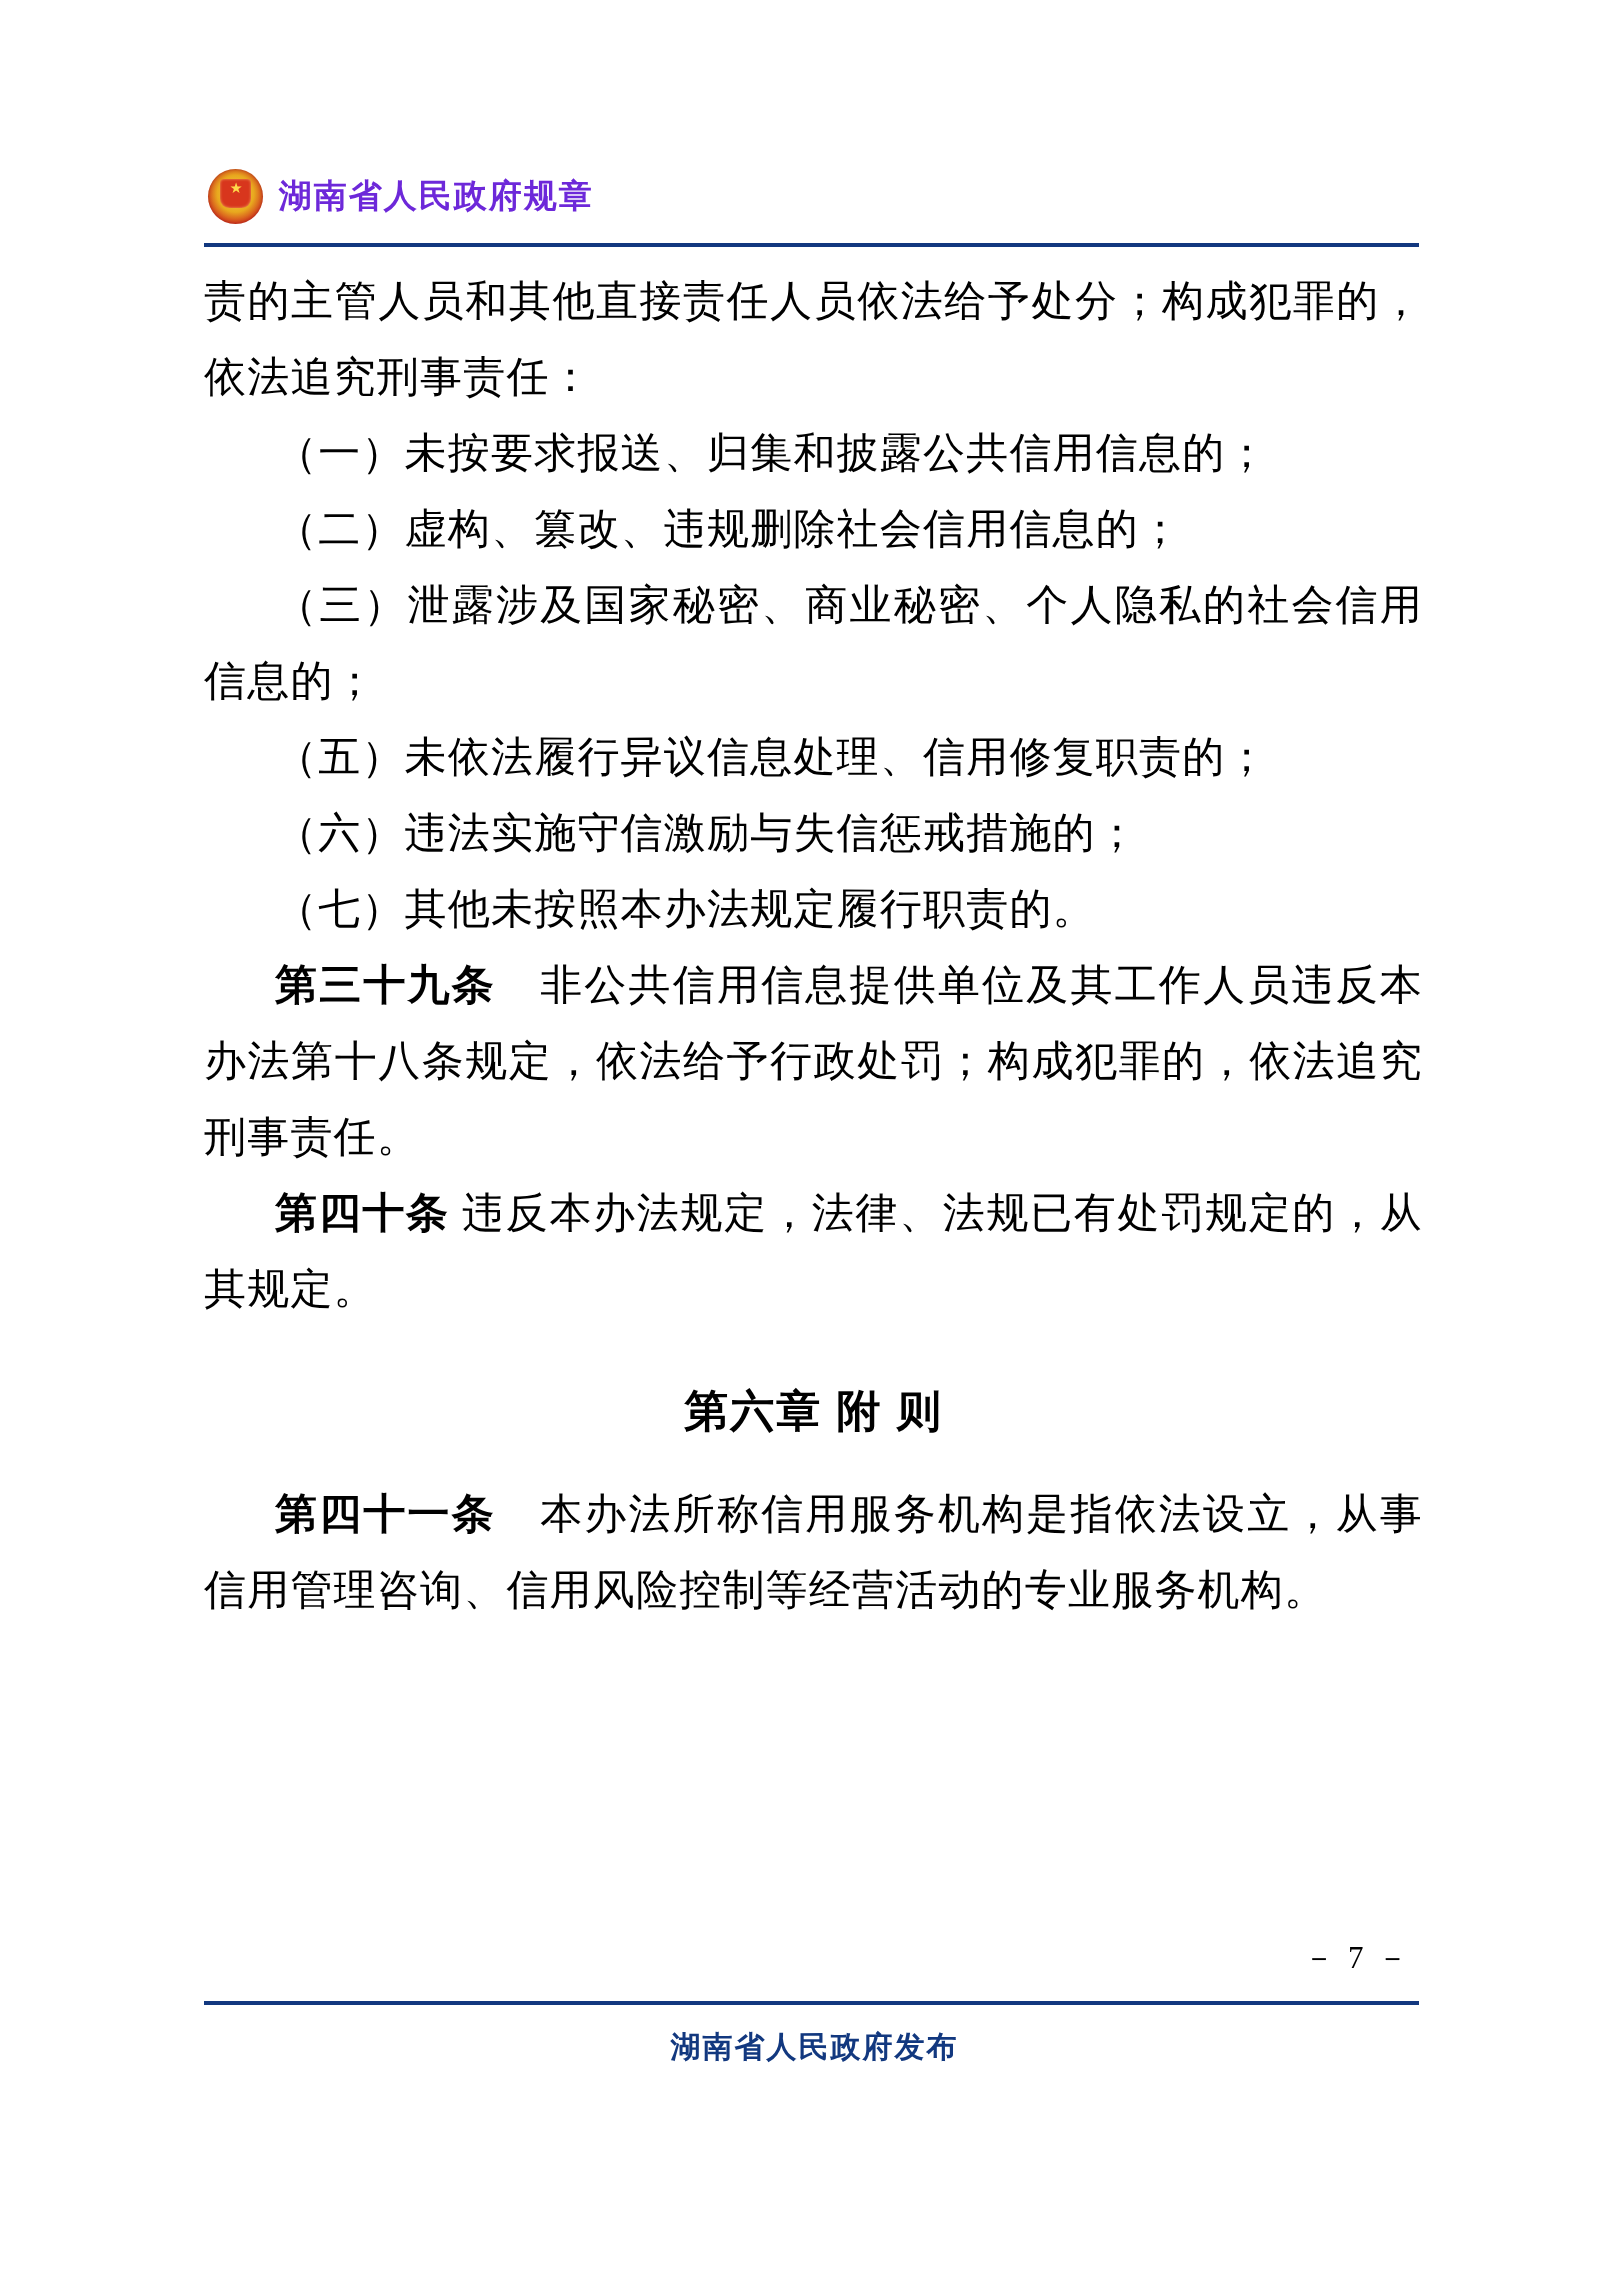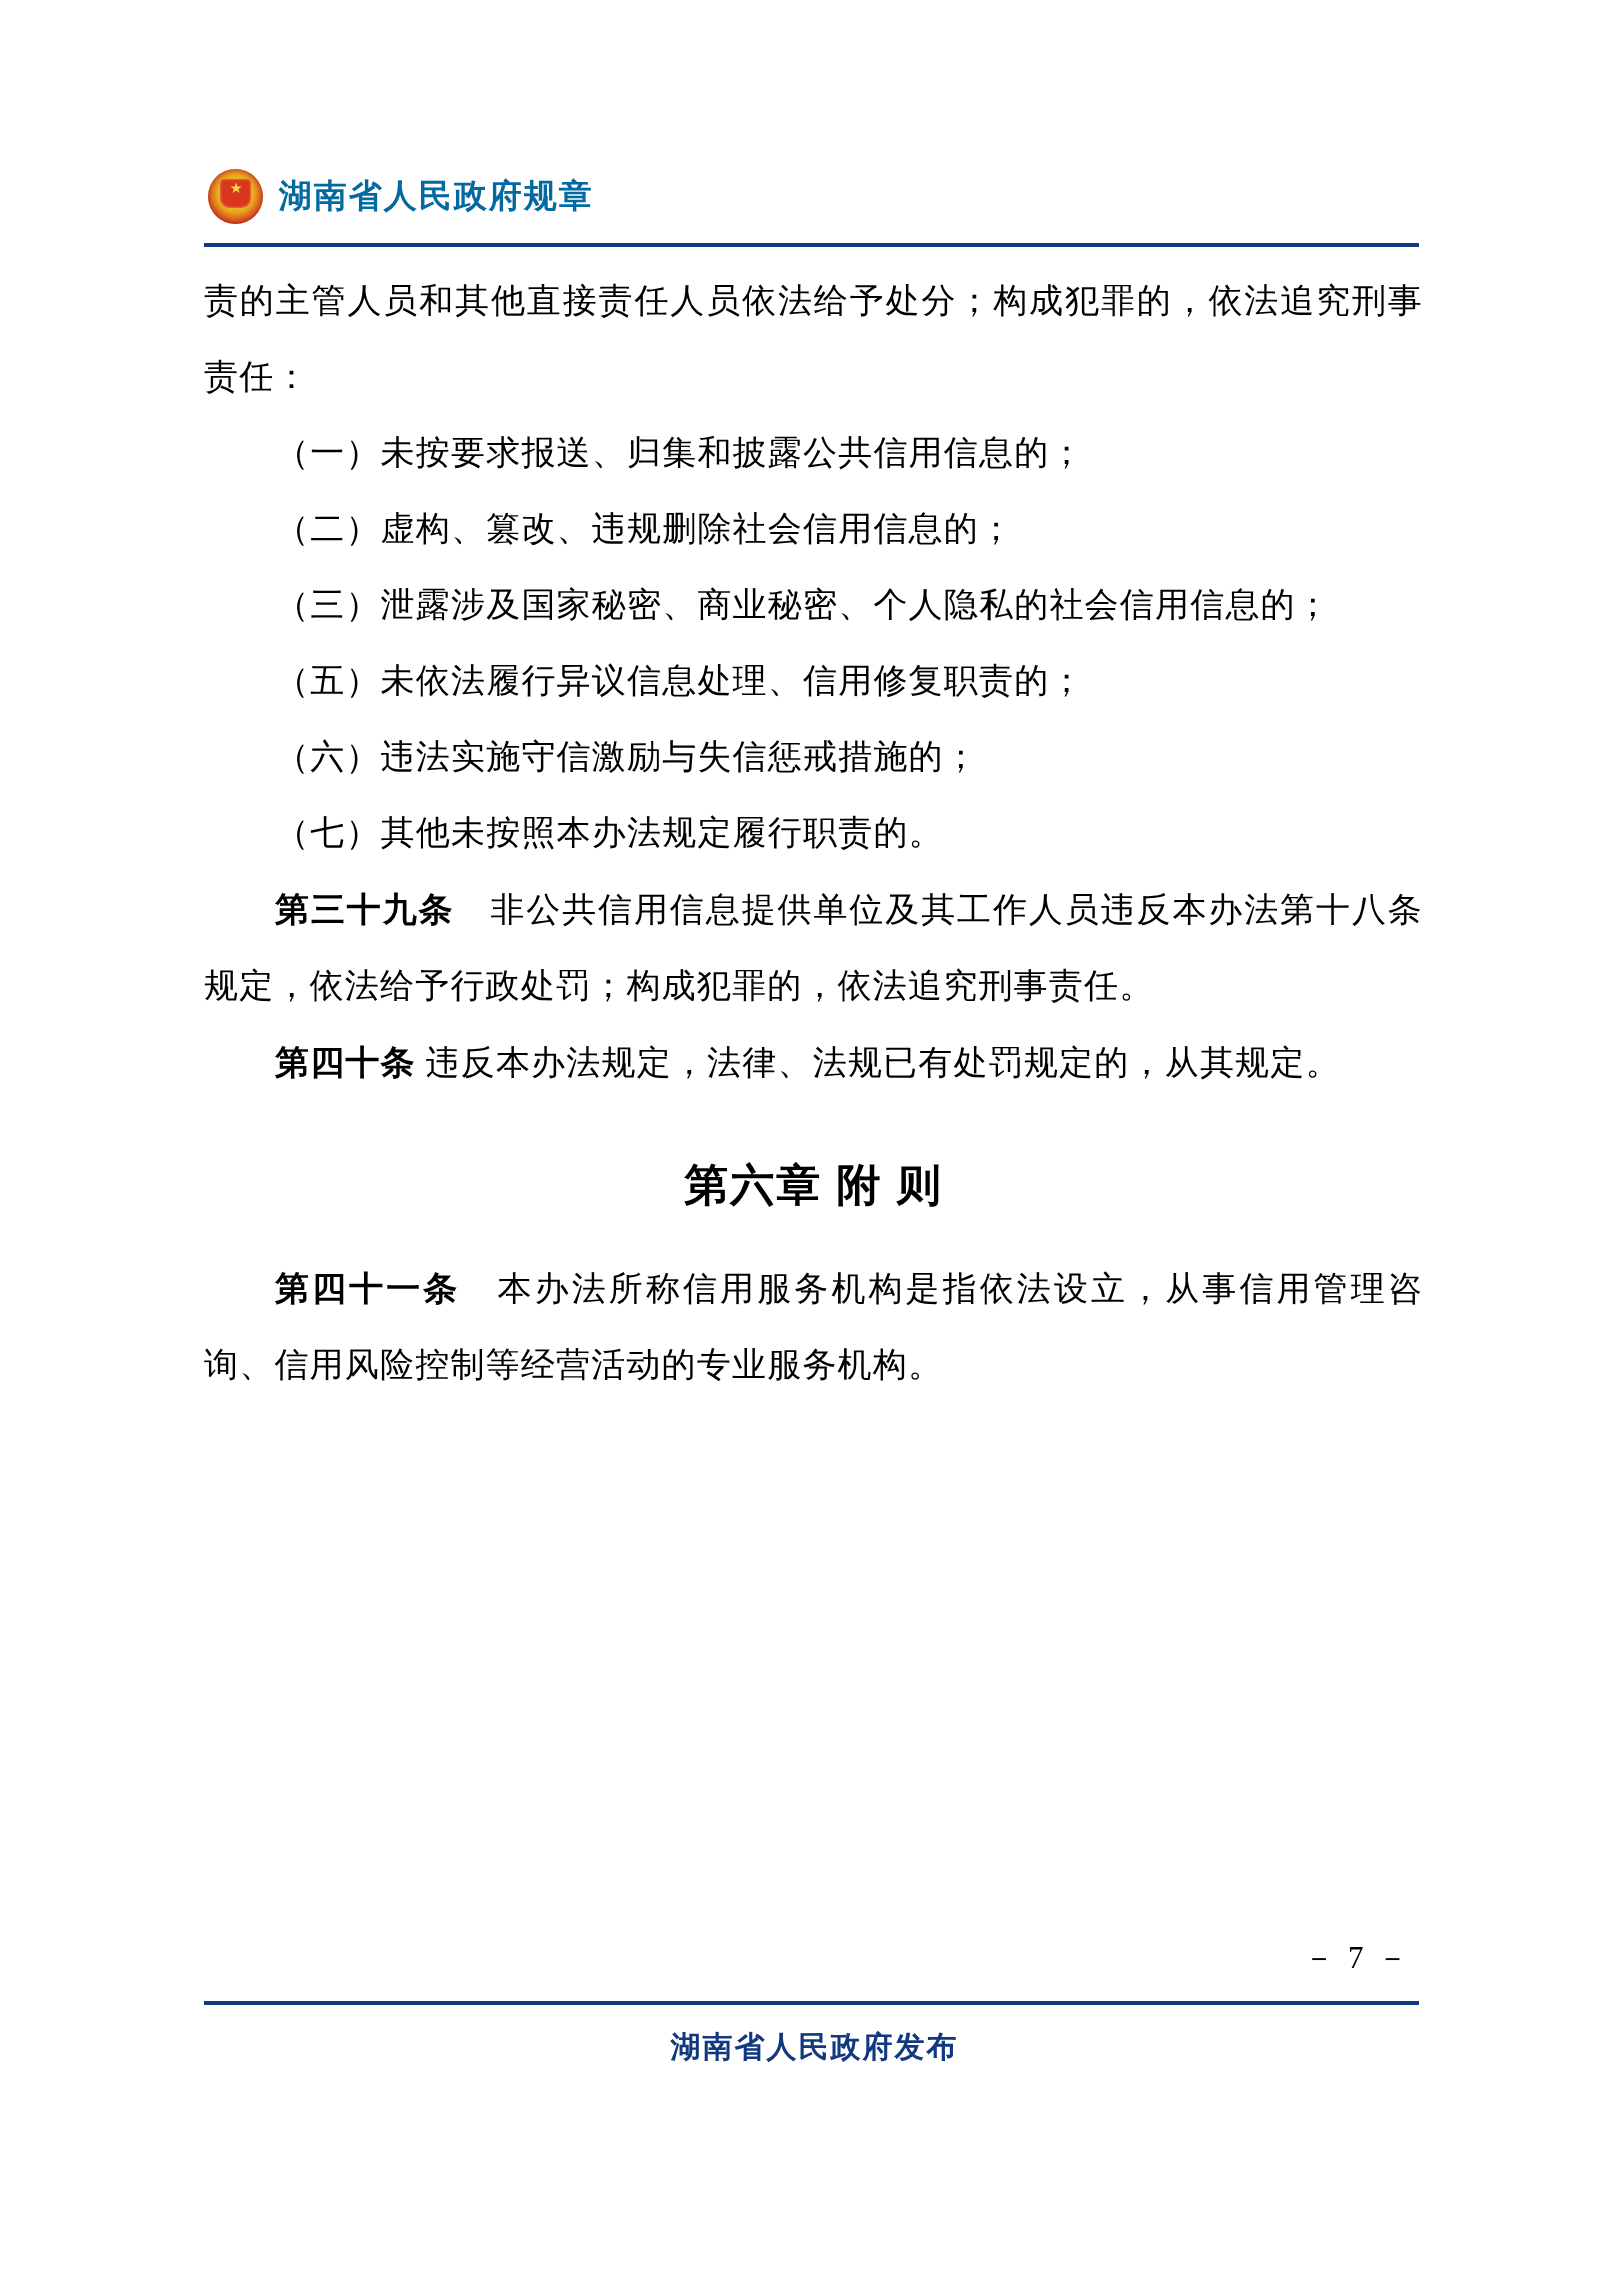--- a/index.html
+++ b/index.html
@@ -62,41 +62,41 @@
     left: 21.6px; top: 12.7px;
     color: #ffd94a;
     font-size: 14.7px;
     line-height: 14.7px;
   }
   .header-title {
     font-family: "Liberation Sans", "DejaVu Sans", sans-serif;
     font-weight: bold;
     font-size: 33px;
     letter-spacing: 2px;
-    color: #0369a1;
+    color: #6d28d9;
   }
 
   .rule-top {
     position: absolute;
     left: 204px;
     top: 243px;
     width: 1215px;
     height: 3.9px;
     background: #12387f;
   }
 
   
   .content {
     position: absolute;
     left: 204px;
     top: 263px;
     width: 1219px;
   }
   .para {
-    font-size: 34px;
+    font-size: 42px;
     line-height: 76px;
     letter-spacing: 1.2px;
     text-align: justify;
     text-justify: inter-ideograph;
     margin: 0;
     white-space: pre-wrap;
   }
   .indent2 {
     text-indent: 71px;
   }

